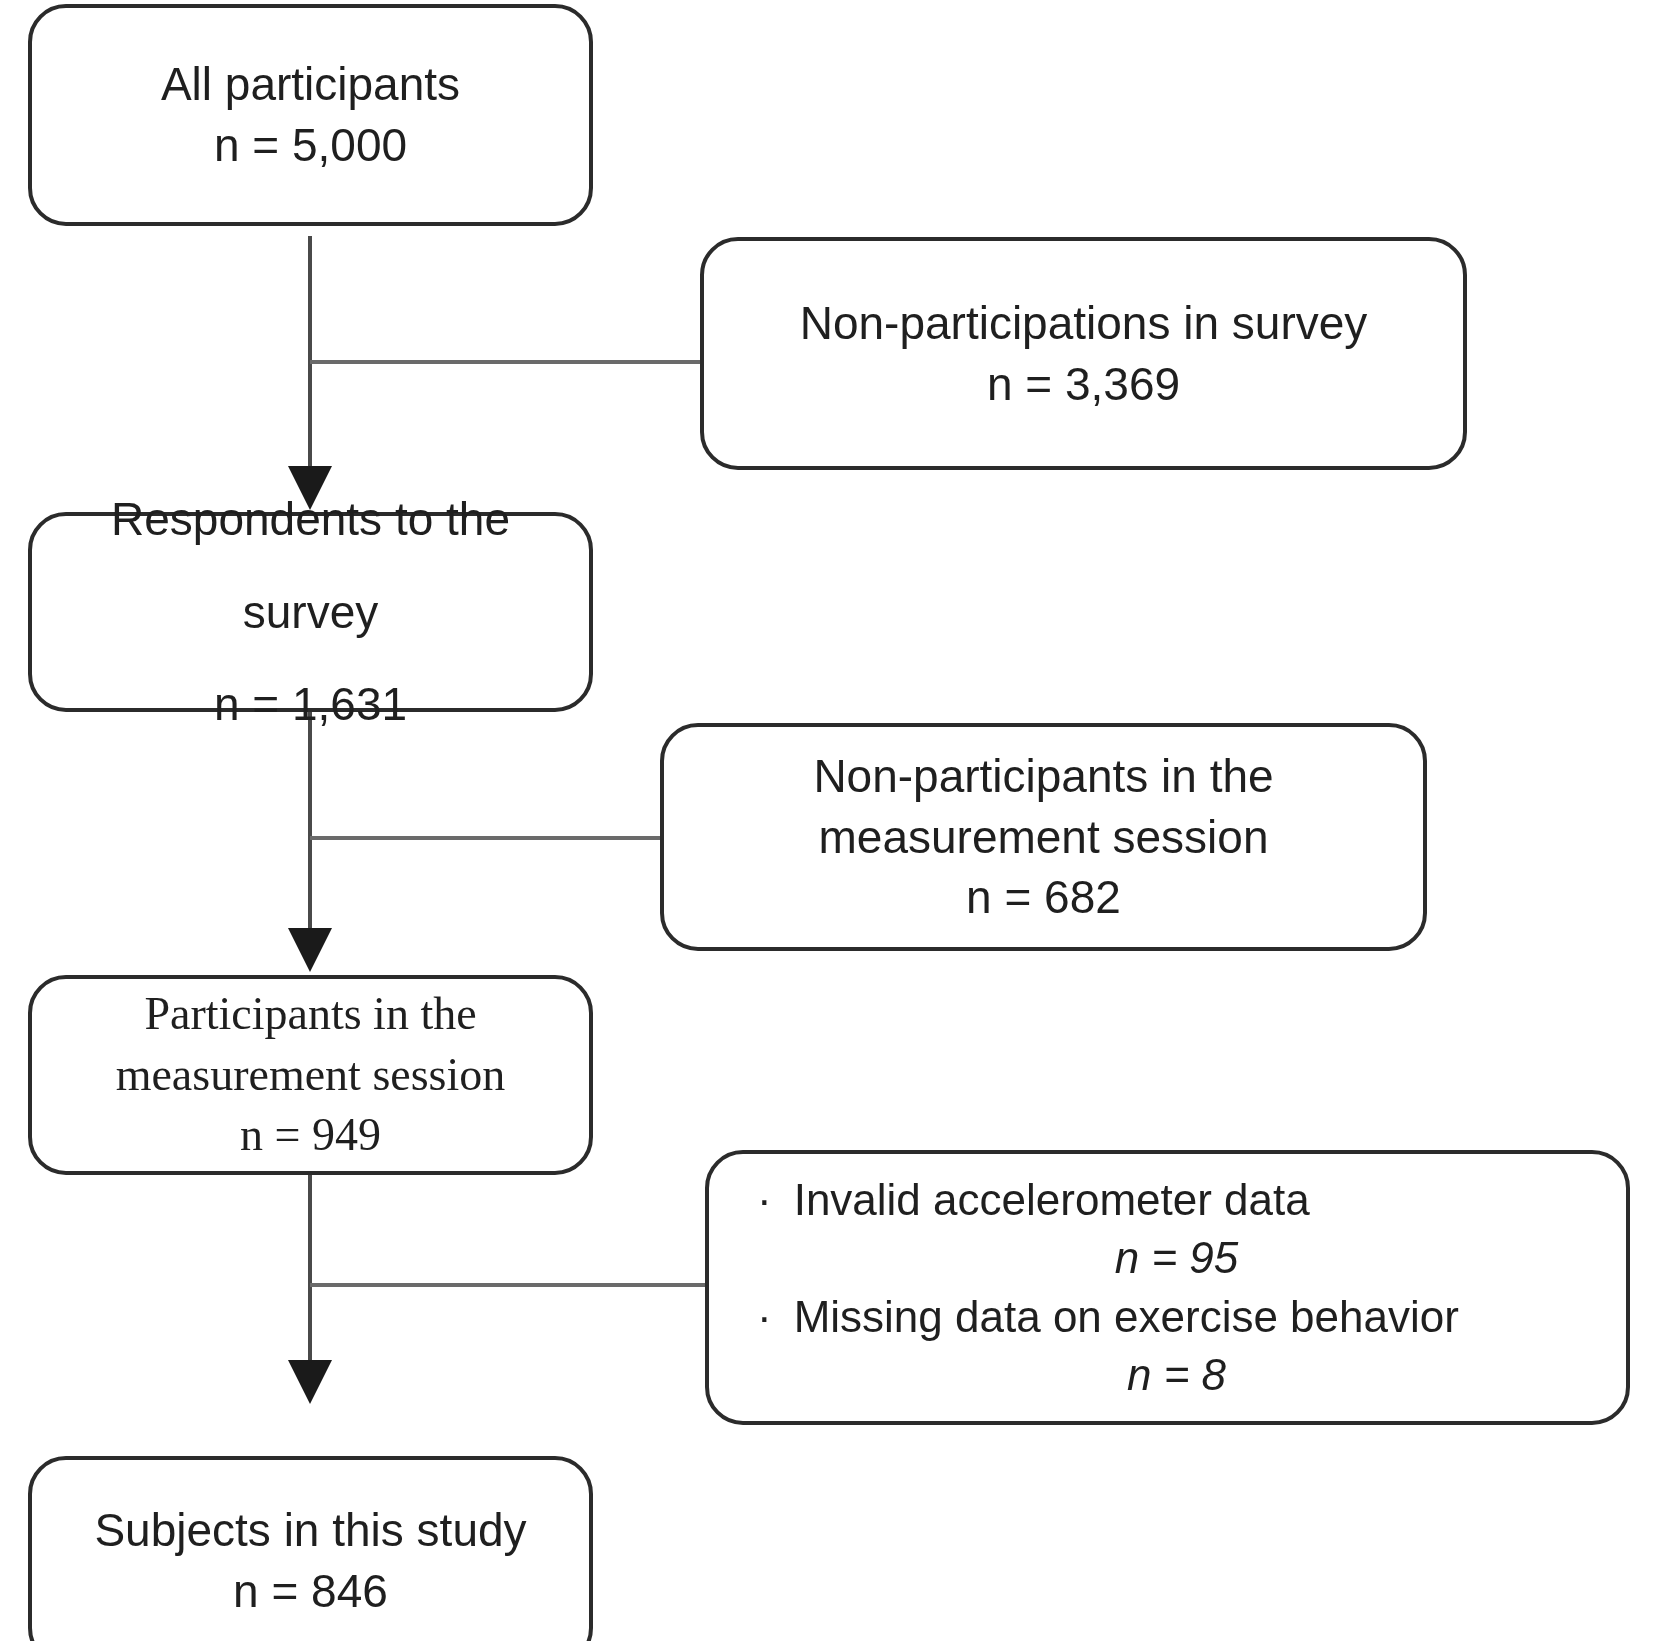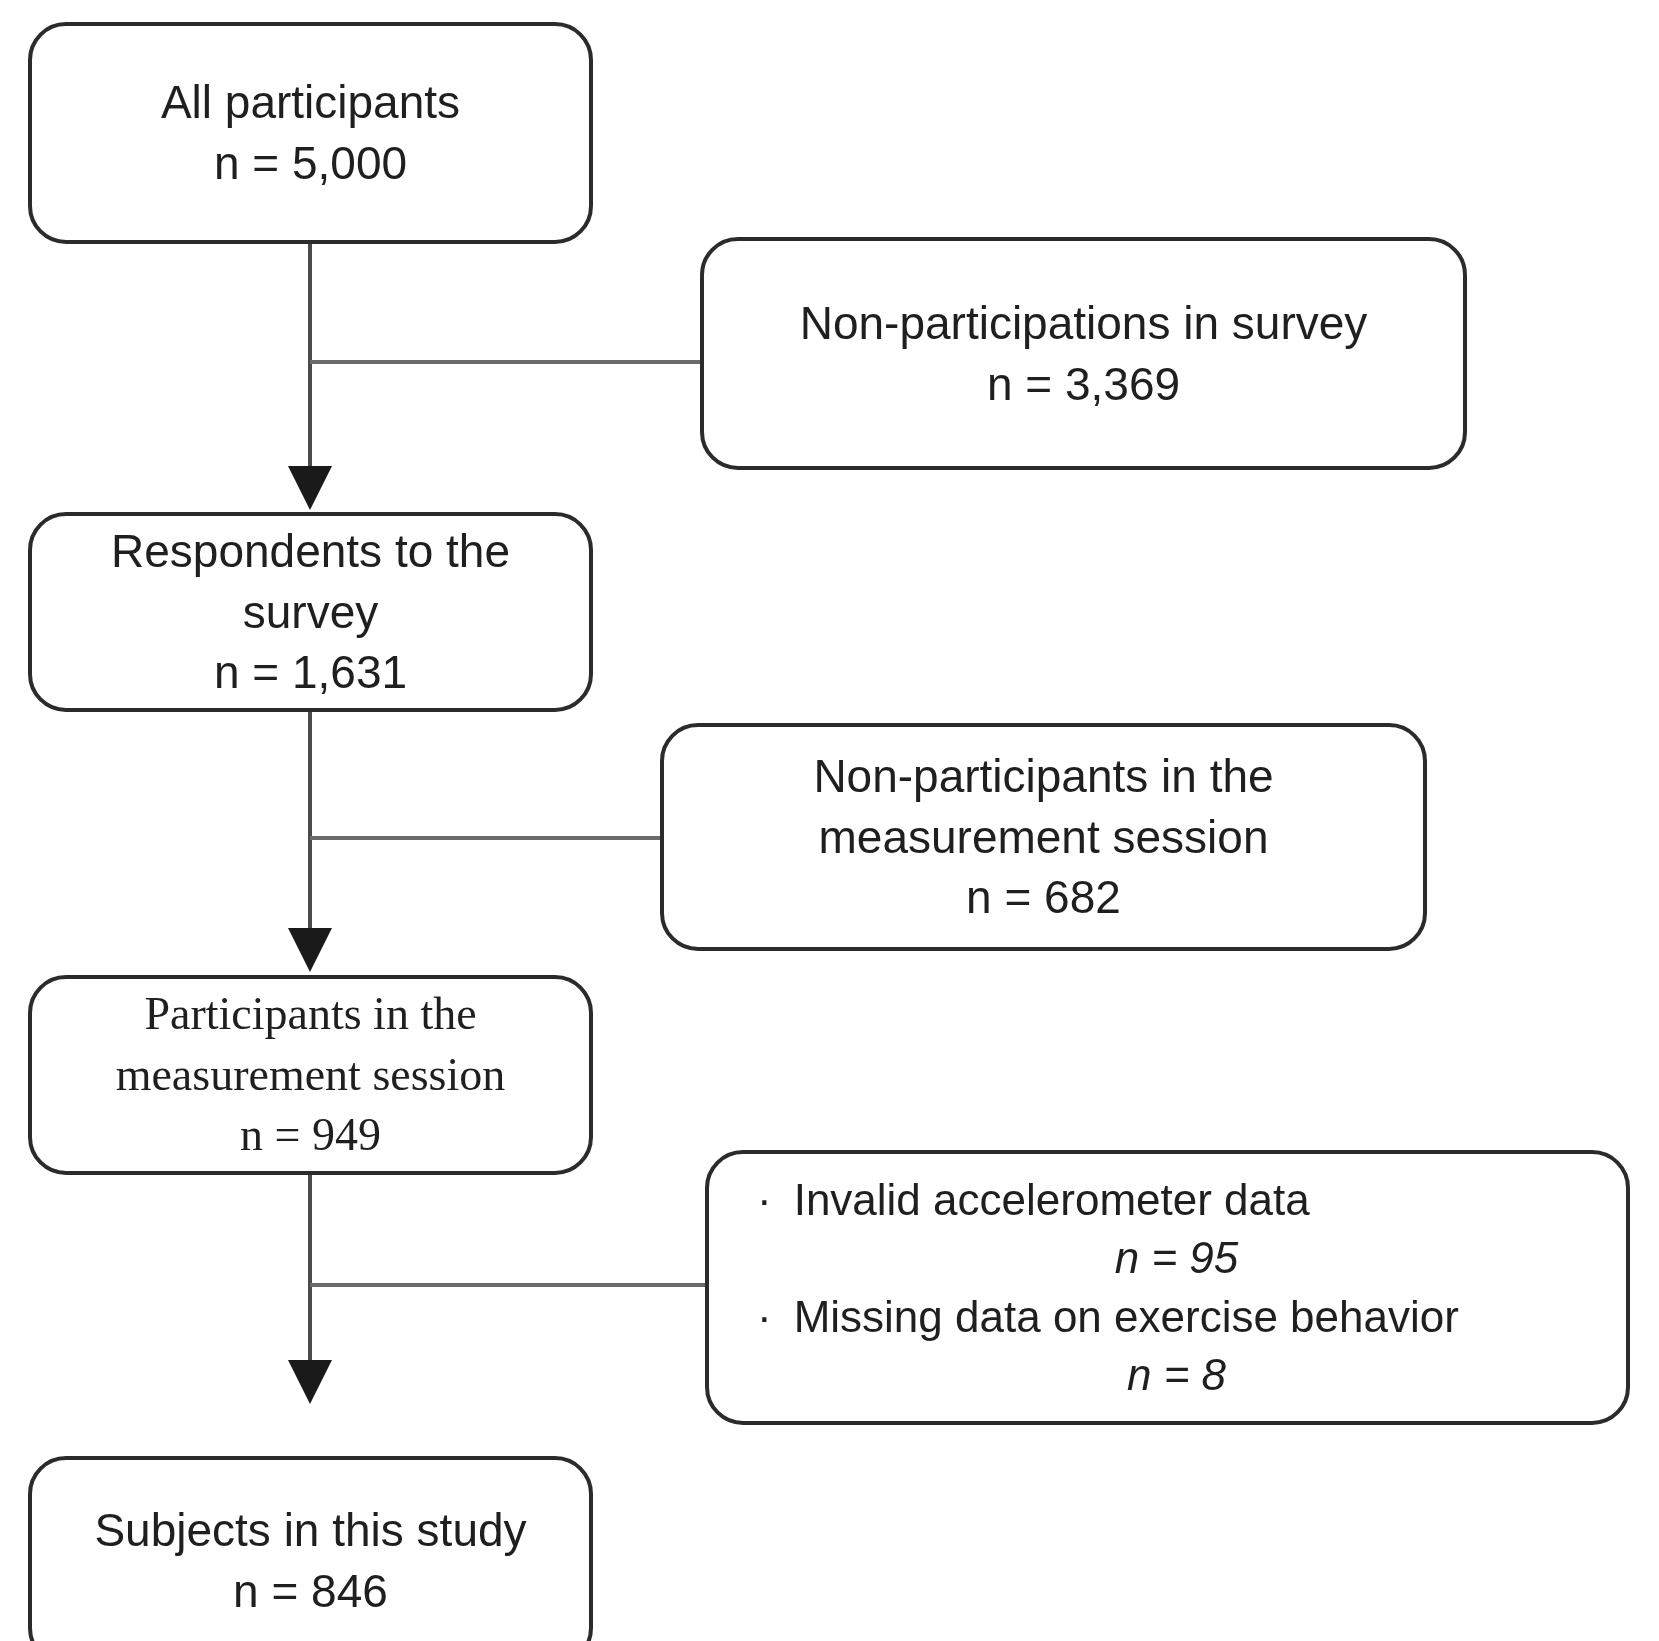--- a/index.html
+++ b/index.html
@@ -37,22 +37,22 @@
     font-size: 46px;
     line-height: 1.32;
     font-weight: 400;
   }
   .flowbox .line {
     display: block;
     white-space: nowrap;
   }
   
   .box-l { left: 28px; width: 565px; }
-  .box-l1 { top: 22px;   height: 222px; }
-  .box-l2 { top: 512px;  height: 200px; }
+  .box-l1 { top: 4px;   height: 222px; }
+  .box-l2 { top: 512px;  height: 200px; gap: 32px; }
   .box-l3 { top: 975px;  height: 200px; font-family: Liberation Serif, serif; }
   .box-l4 { top: 1456px; height: 210px; }
   
   .box-r1 { left: 700px; width: 767px; top: 237px; height: 233px; }
   .box-r2 { left: 660px; width: 767px; top: 723px; height: 228px; }
   .box-r3 {
     left: 705px; width: 925px; top: 1150px; height: 275px;
     align-items: stretch;
     text-align: left;
     font-size: 44px;

